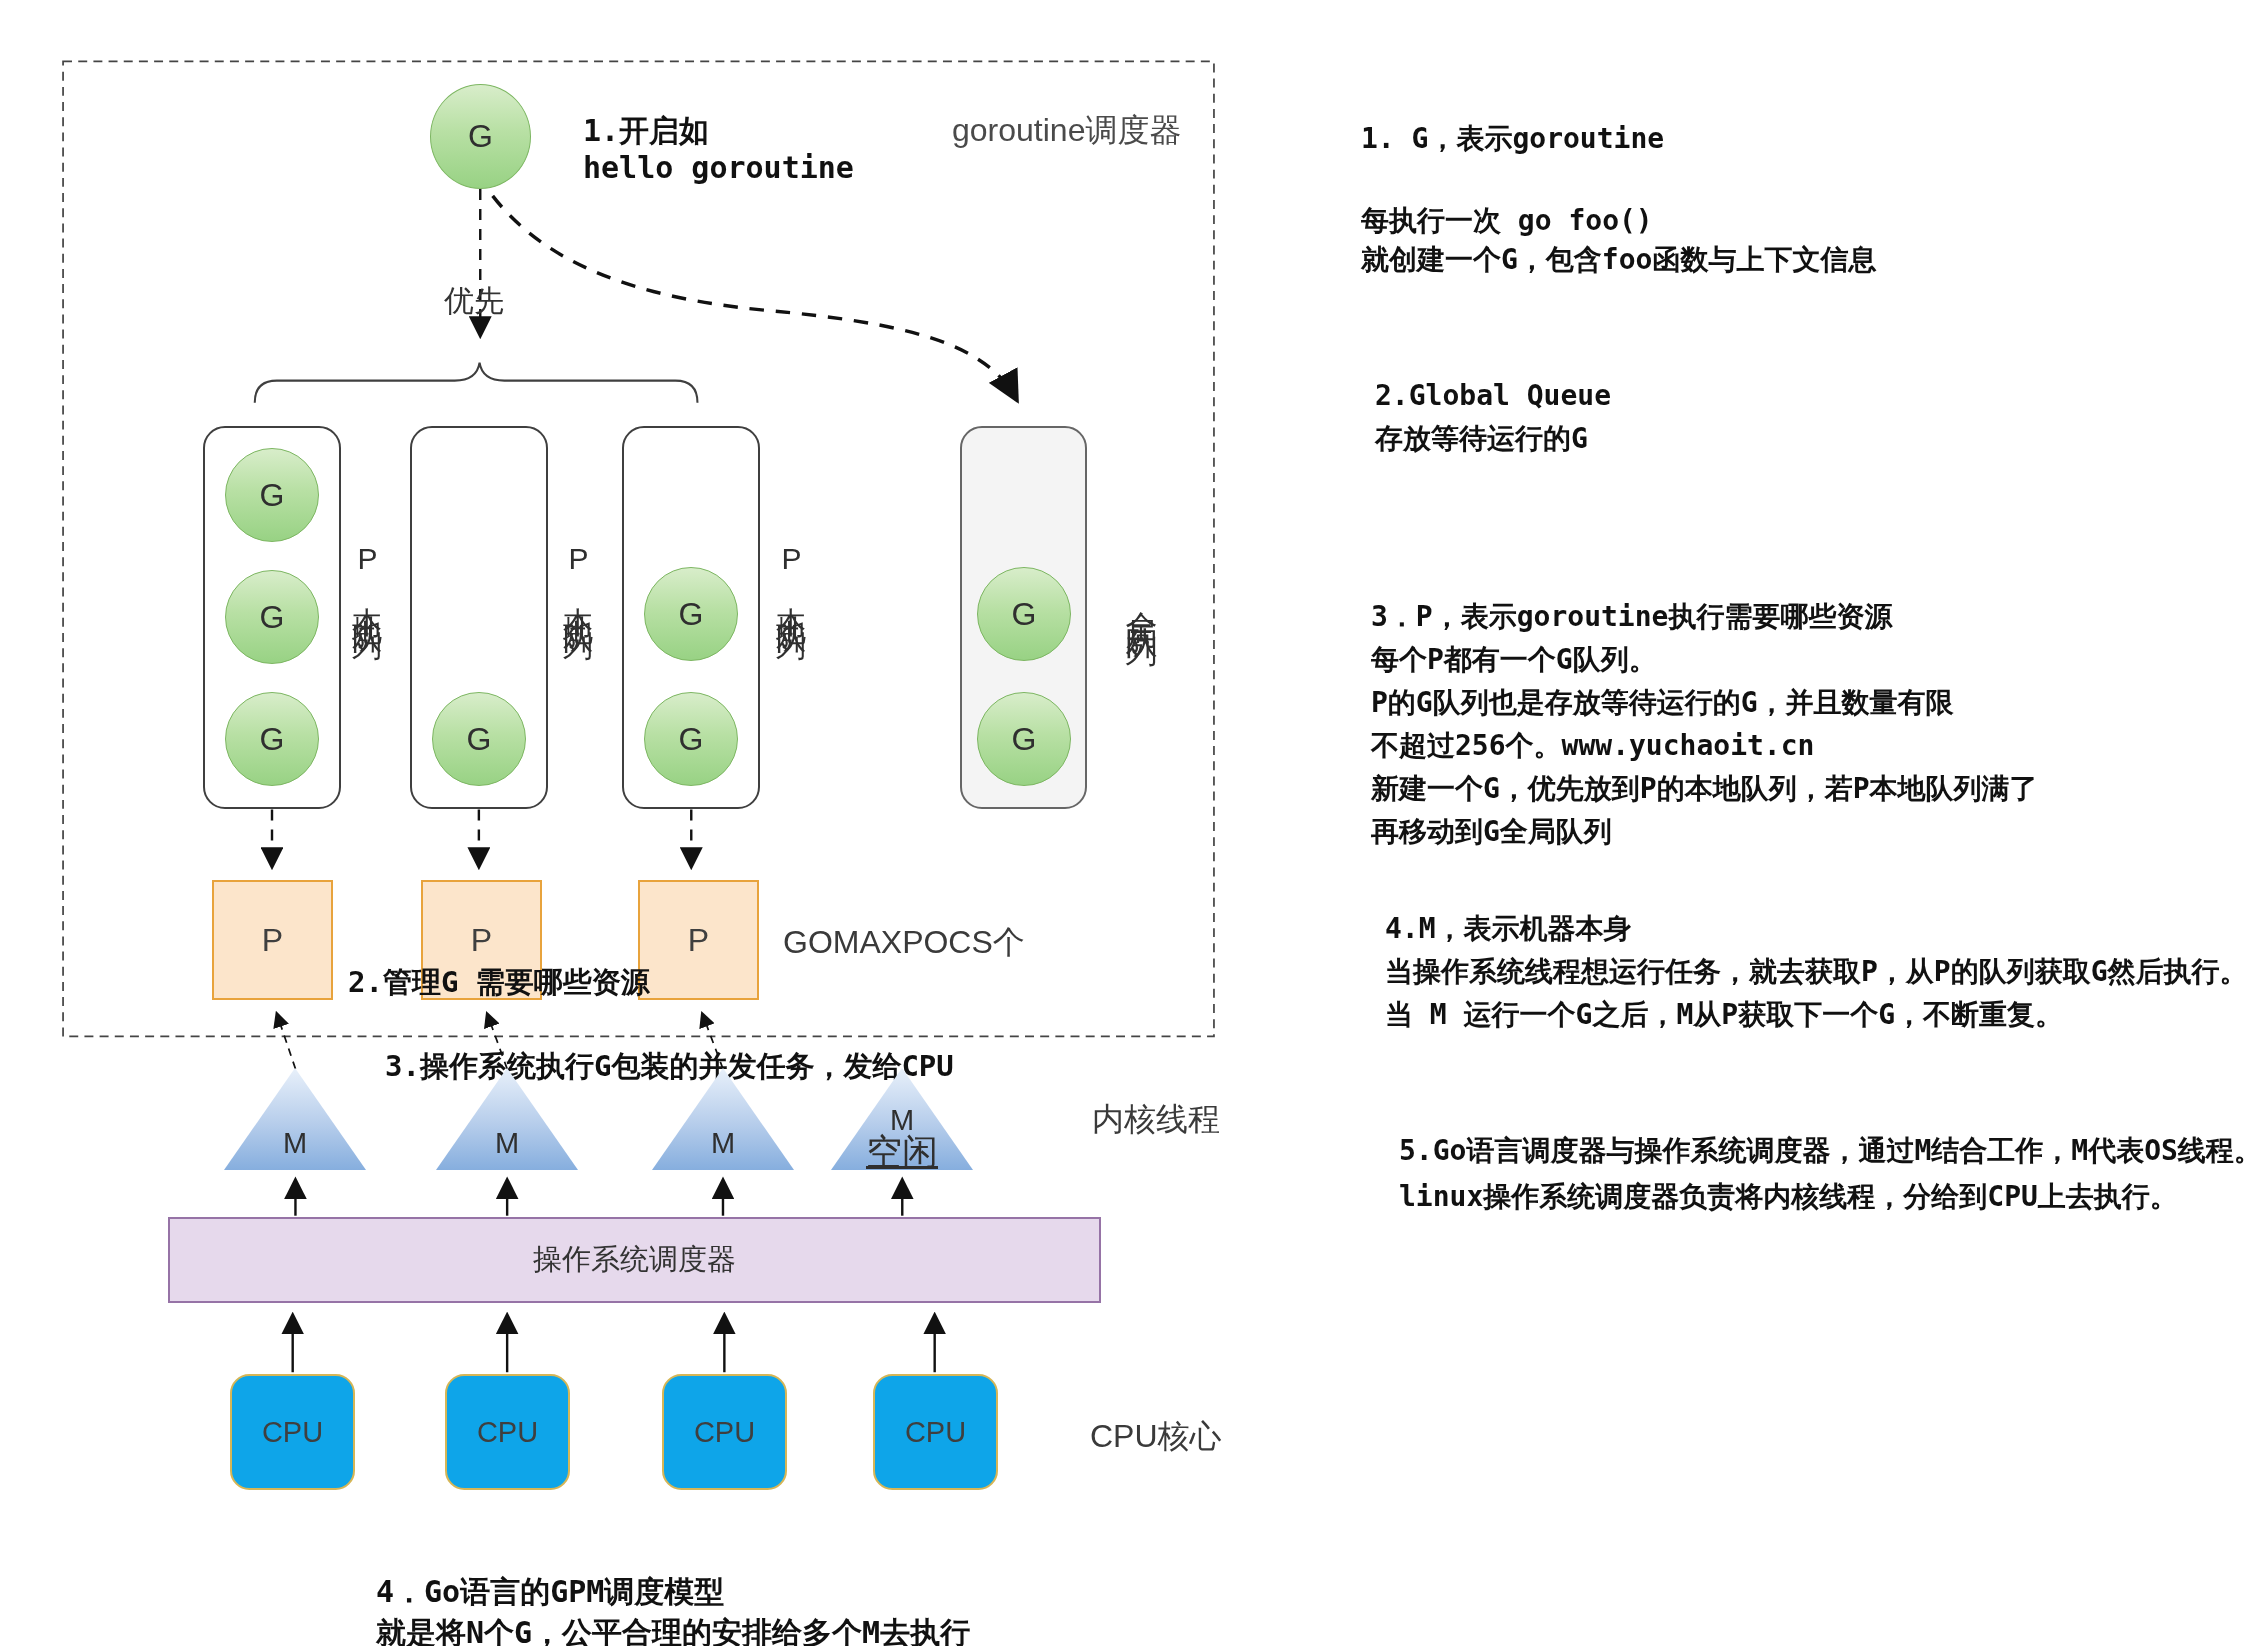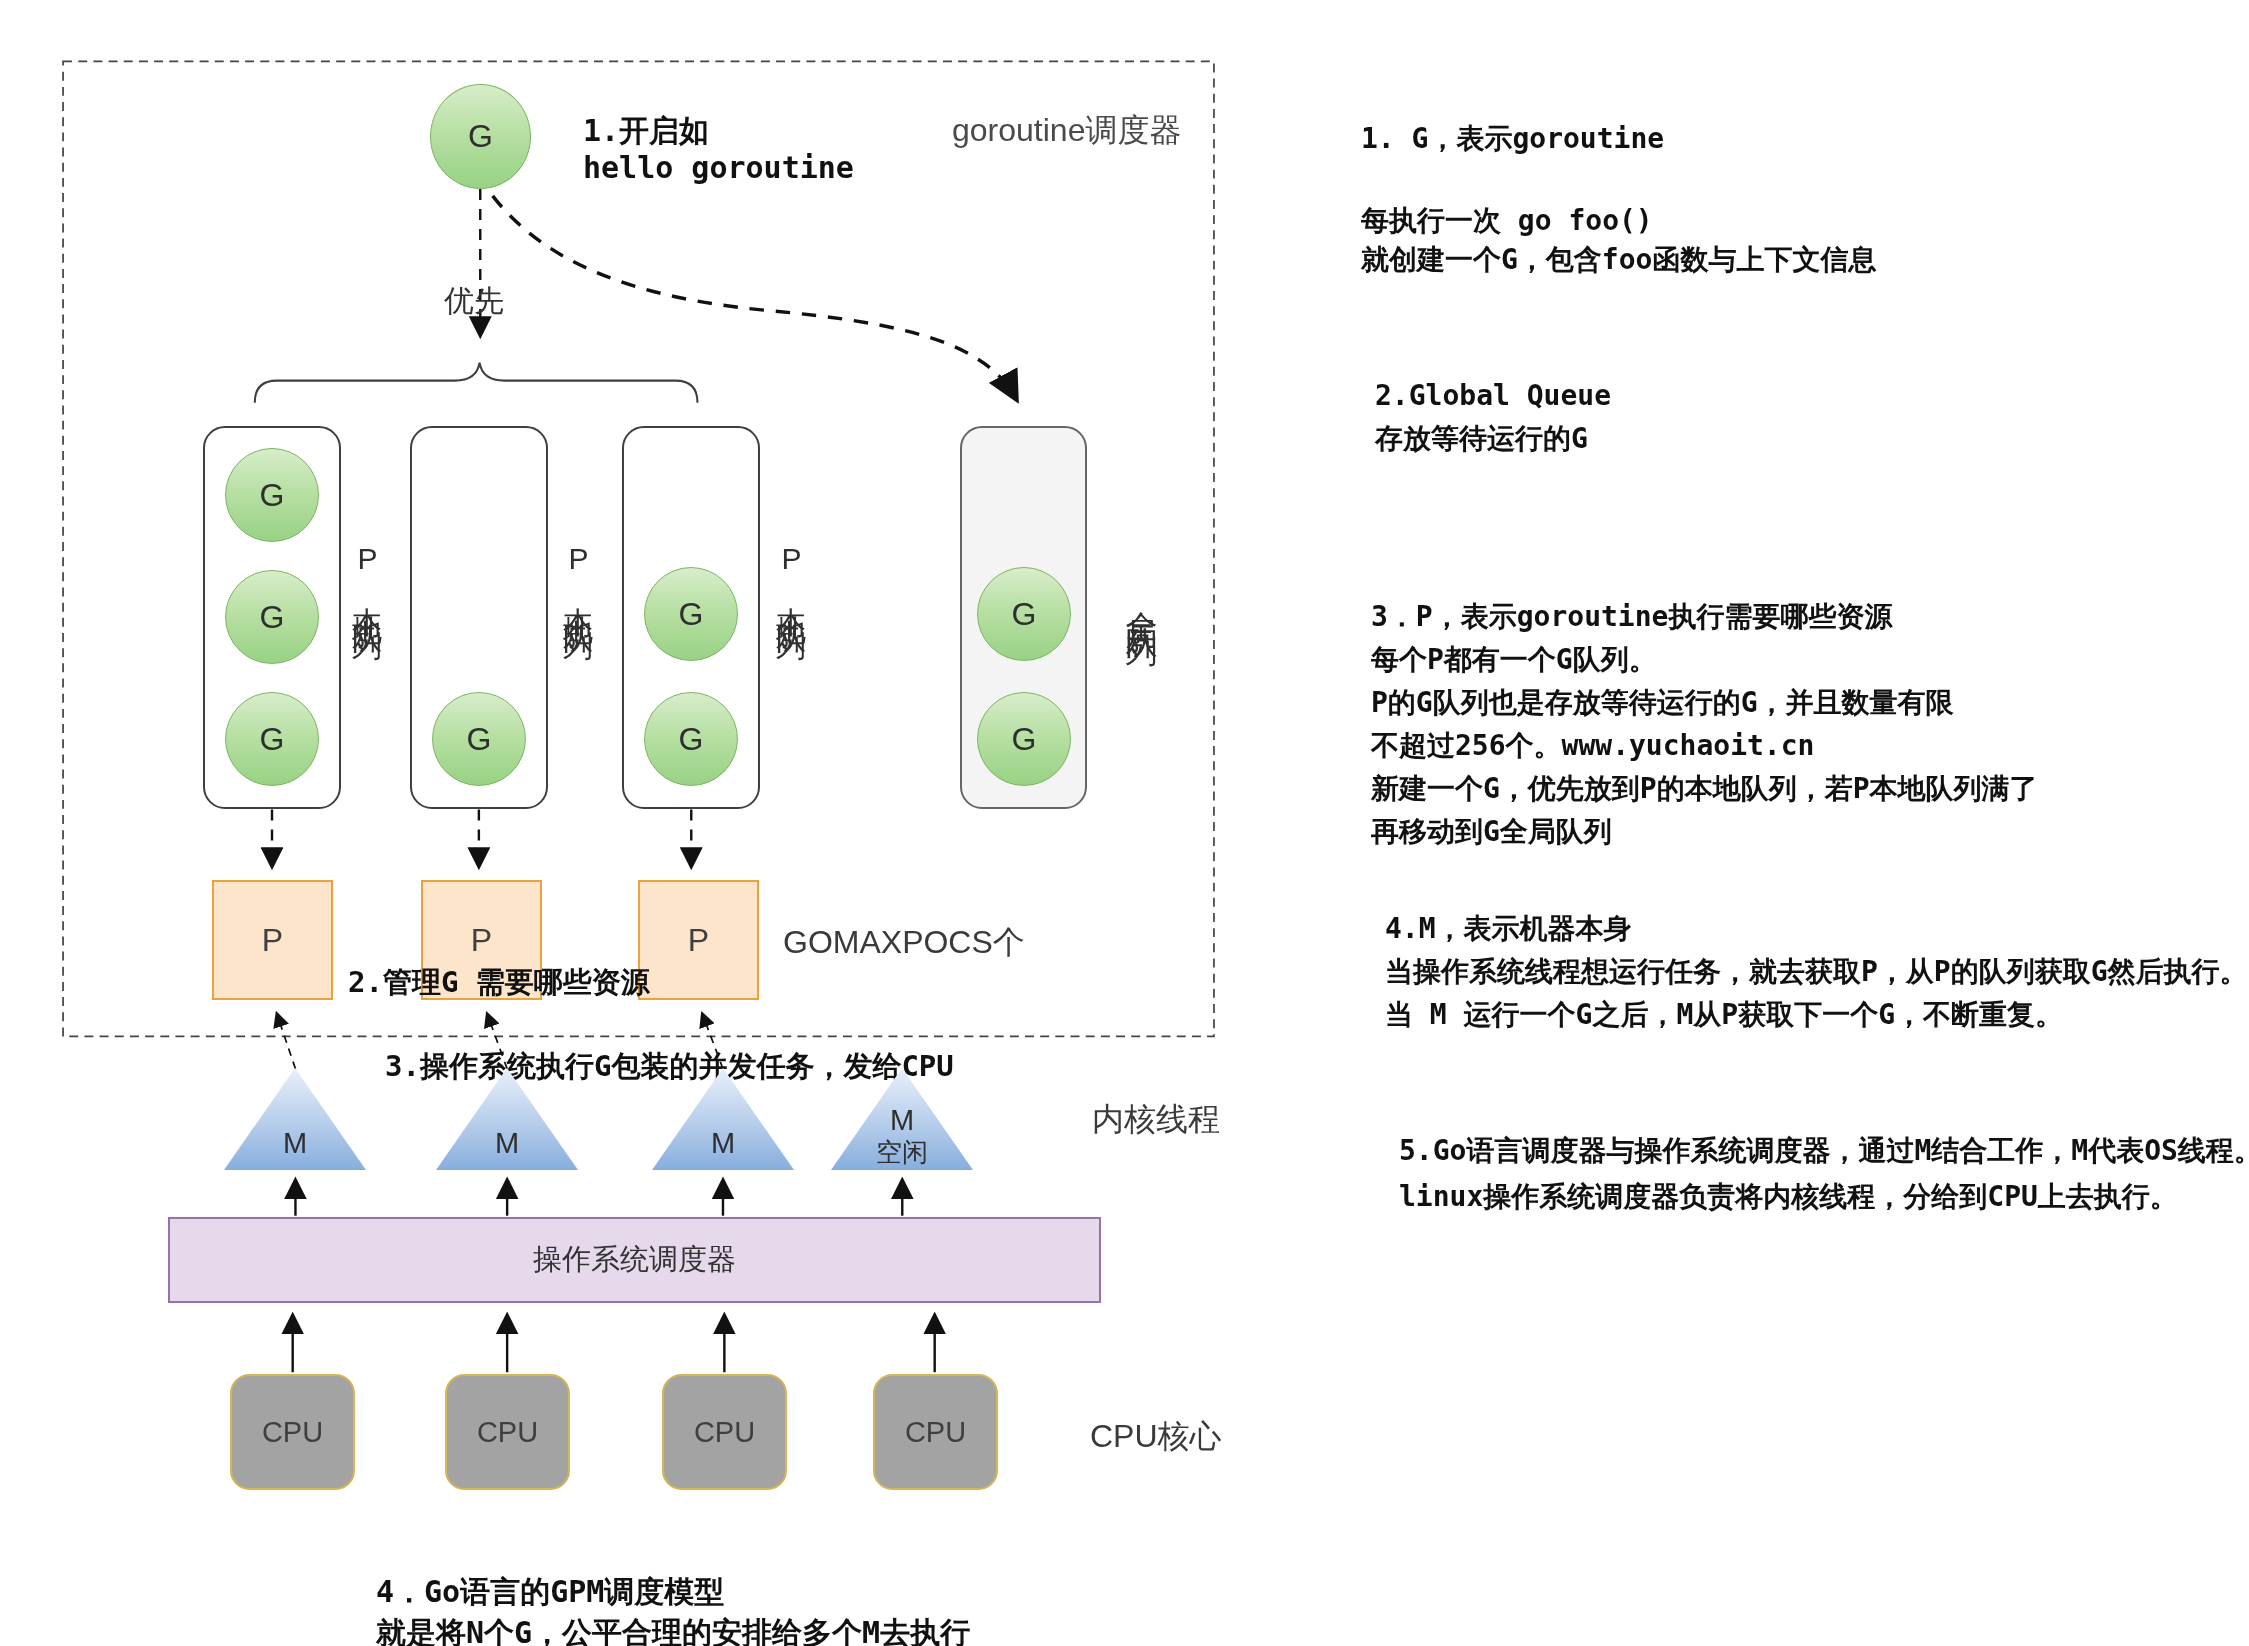--- a/index.html
+++ b/index.html
@@ -19,28 +19,28 @@
   .vlabel{position:absolute;writing-mode:vertical-rl;text-orientation:upright;
           font-size:30px;letter-spacing:8.3px;color:#2f2f2f;}
   .pbox{position:absolute;width:121px;height:120px;background:#fce5cb;border:2.4px solid #e8a33c;
         box-sizing:border-box;display:flex;align-items:center;justify-content:center;
         font-size:32px;color:#3f3f3f;}
   .tri{position:absolute;width:142px;height:102px;
        background:linear-gradient(180deg,#e8f0fa 0%,#b6cdEB 55%,#86aede 100%);
        clip-path:polygon(50% 0%,100% 100%,0% 100%);
        display:flex;flex-direction:column;align-items:center;justify-content:flex-end;
        font-size:29px;color:#2f2f2f;}
-  .tri .sub{font-size:26px;line-height:30px;}
+  .tri .sub{font-size:36px;line-height:30px;text-decoration:underline;}
   .tri .mlbl{line-height:33px;}
   .tri.normal{padding-bottom:9.7px;box-sizing:border-box;}
   .tri.idle{padding-bottom:2.8px;box-sizing:border-box;}
   .osbox{position:absolute;left:168px;top:1217px;width:933px;height:86px;
          background:#e6d9ec;border:2.1px solid #9673a6;box-sizing:border-box;
          display:flex;align-items:center;justify-content:center;font-size:29px;color:#333;}
-  .cpubox{position:absolute;width:125px;height:116px;background:#a3a3a3;border:2.1px solid #d6b656;
+  .cpubox{position:absolute;width:125px;height:116px;background:#0ea5e9;border:2.1px solid #d6b656;
           border-radius:19.3px;box-sizing:border-box;display:flex;align-items:center;
           justify-content:center;font-size:29px;color:#3f3f3f;}
   
   .note{position:absolute;font-family:"DejaVu Sans Mono","DejaVu Sans",monospace;
         font-weight:700;color:#111;font-size:29px;white-space:nowrap;}
   .note .ln{white-space:nowrap;}
   .sidenote{position:absolute;font-family:"DejaVu Sans Mono","DejaVu Sans",monospace;
             font-weight:700;color:#111;font-size:28px;white-space:nowrap;}
   .sidenote .ln{line-height:43px;white-space:nowrap;}
   .caption{position:absolute;font-size:32px;color:#3a3a3a;white-space:nowrap;}

